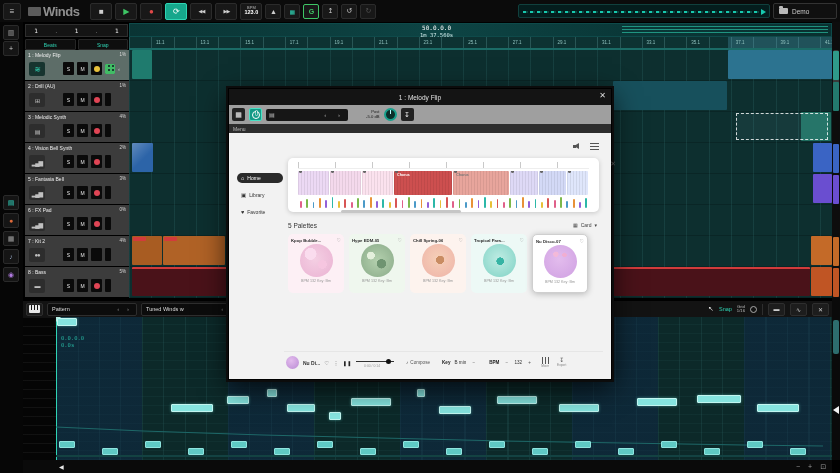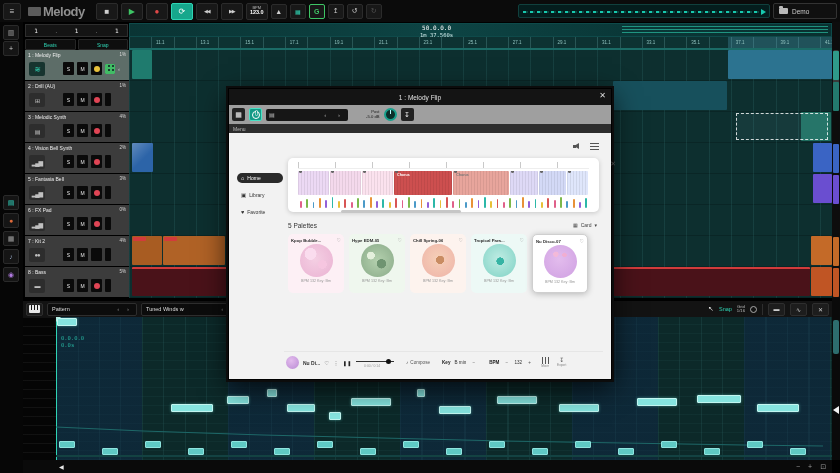--- a/index.html
+++ b/index.html
@@ -253,21 +253,21 @@
 </style>
 </head>
 <body>
 
 <div id="app">
 
   <div class="topbar">
     <div class="tb-btn menu">
         <span>≡</span>
       </div>
-    <div class="brand">Melody</div>
+    <div class="brand">Winds</div>
     <div class="tb-btn">
         <span>■</span>
       </div>
     <div class="tb-btn">
         <span class="glyph-play">▶</span>
       </div>
     <div class="tb-btn">
         <span class="glyph-rec">●</span>
       </div>
     <div class="tb-btn loop">

